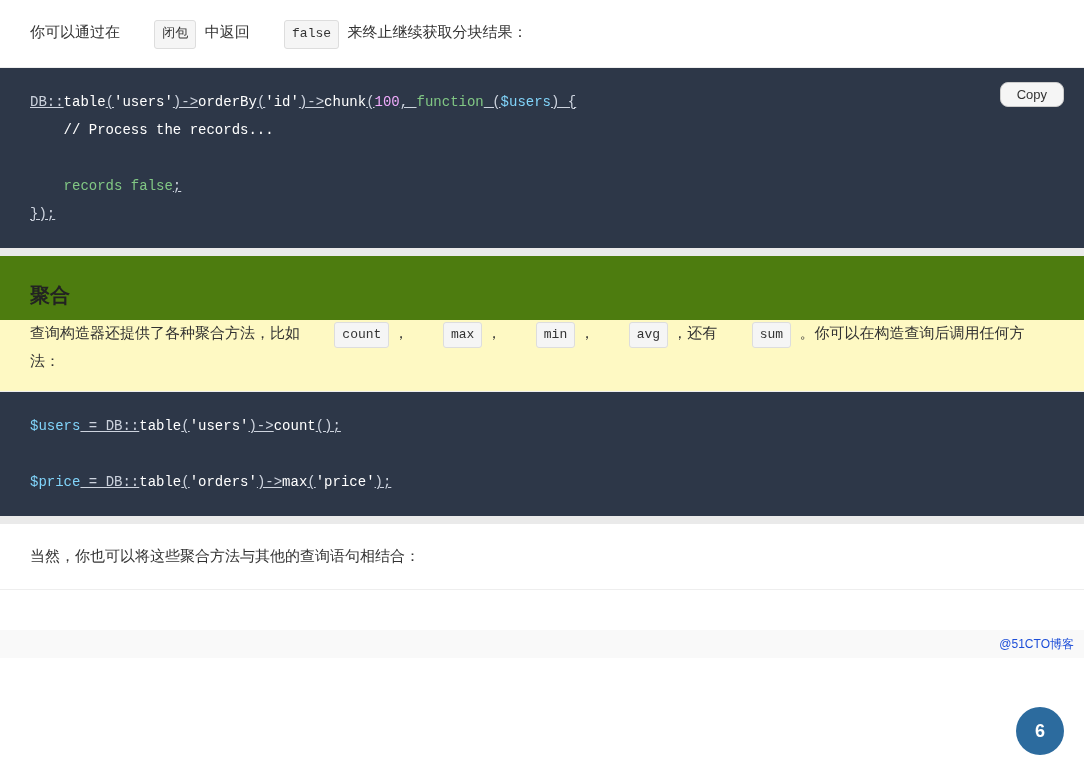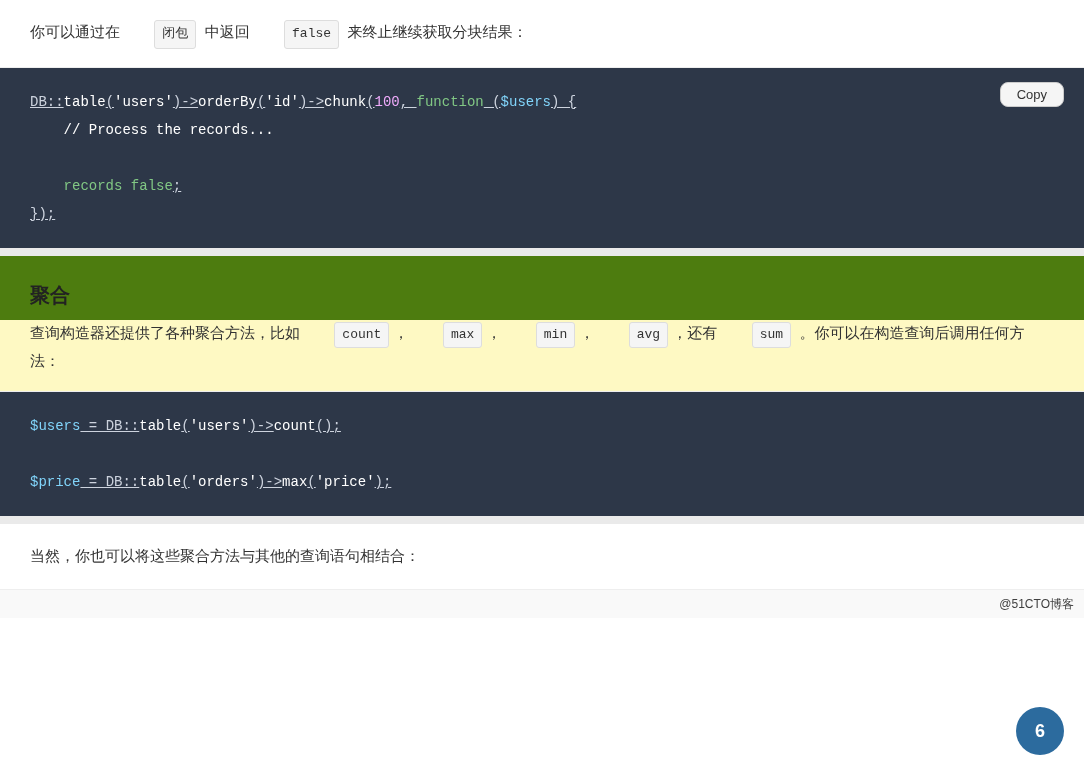--- a/index.html
+++ b/index.html
@@ -106,22 +106,23 @@
       align-items: center;
       justify-content: center;
       font-size: 18px;
       font-weight: bold;
     }
 
     .footer-note {
       text-align: right;
       padding: 4px 10px;
       font-size: 12px;
-      color: #404040;
+      color: #1d4ed8;
       background: #f9f9f9;
+      margin-top: 40px;
     }
   </style>
 </head>
 <body>
 
 <div class="section-text">
   <p>
     <span>你可以通过在</span>
     &nbsp;<span class="inline-code">闭包</span>&nbsp;
     <span>中返回</span>

